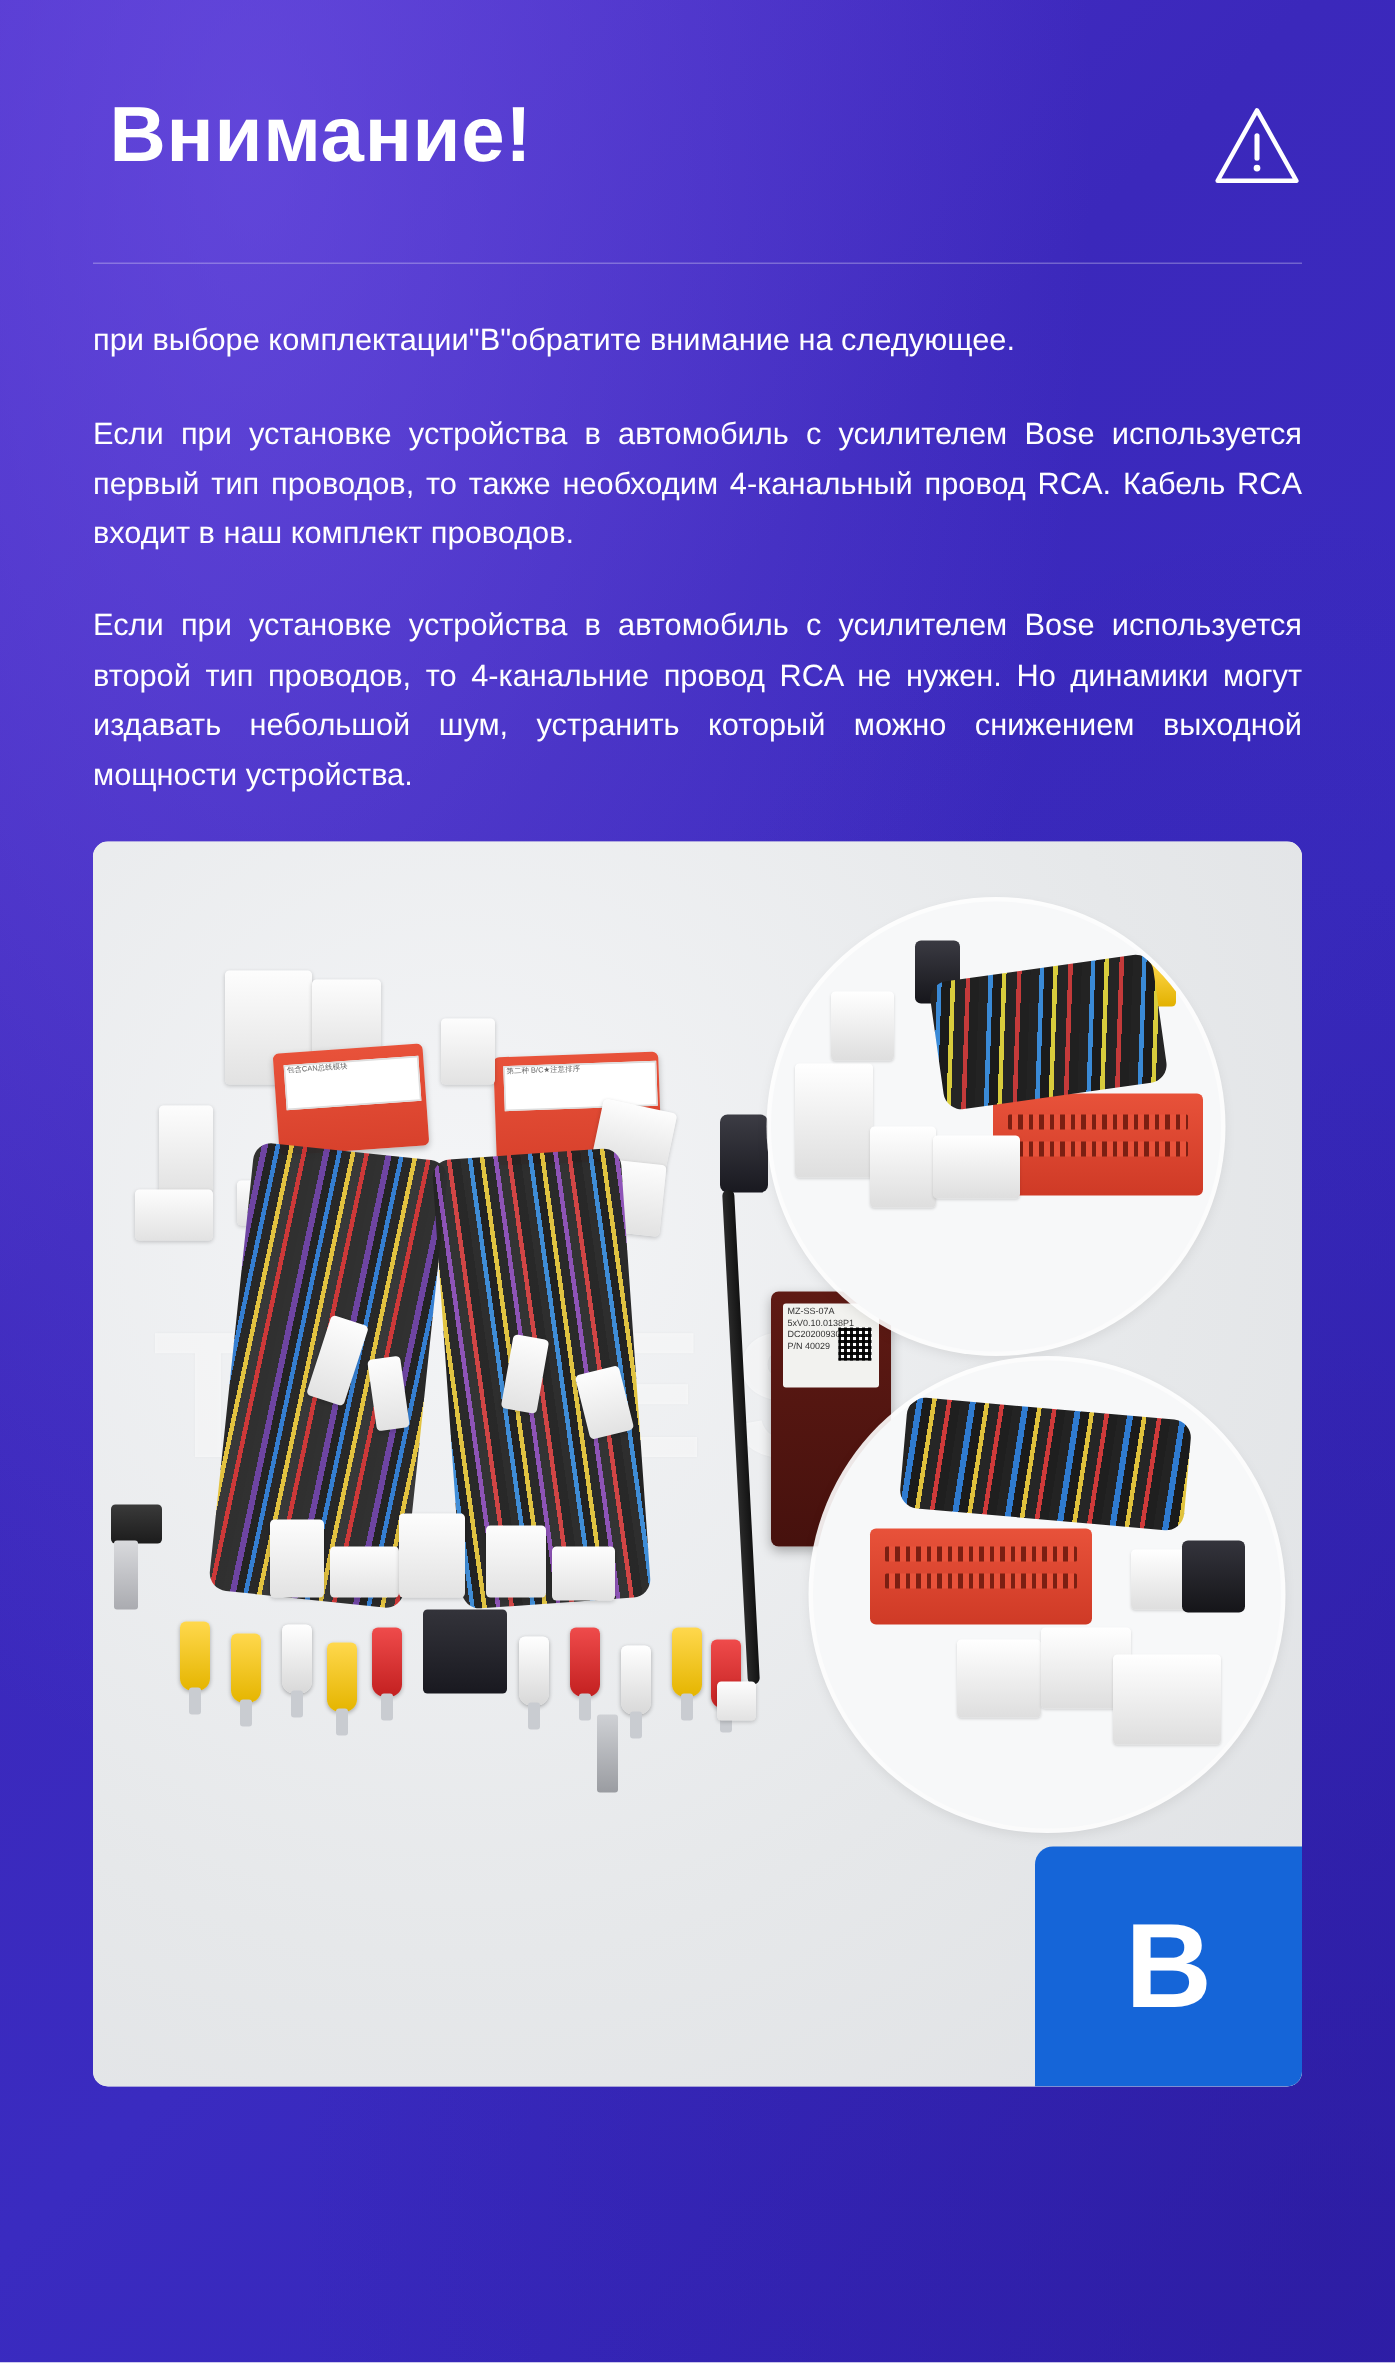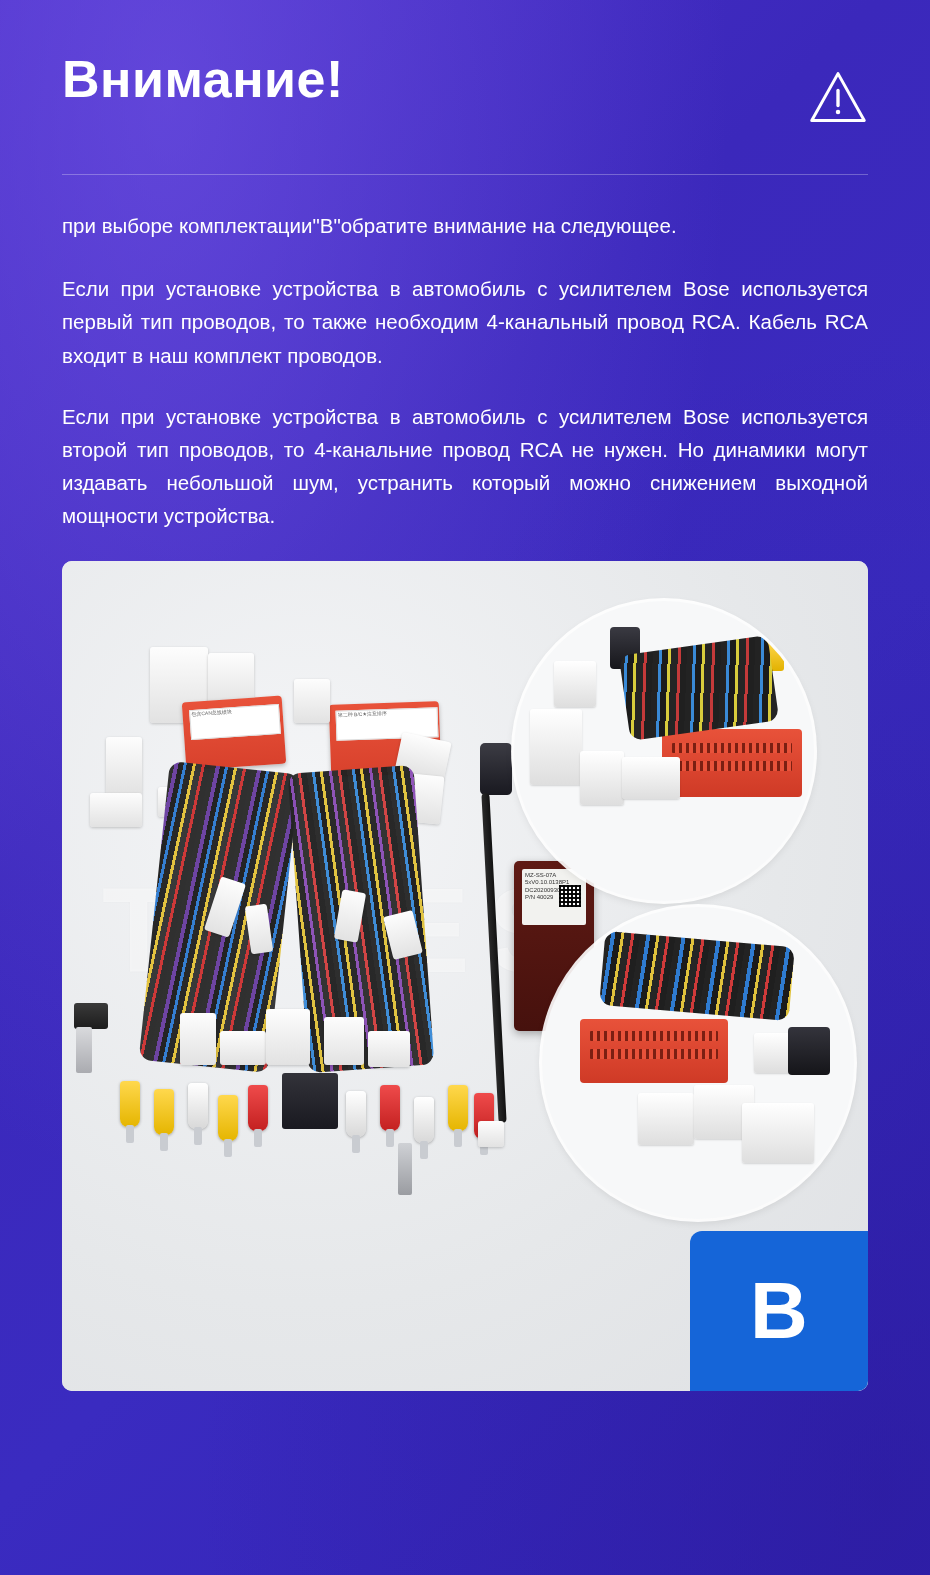--- a/index.html
+++ b/index.html
@@ -33,21 +33,21 @@
     display: flex;
     align-items: flex-start;
     justify-content: space-between;
   }
   .title {
     color: #ffffff;
     font-size: 52px;
     font-weight: bold;
     letter-spacing: 0.5px;
     line-height: 1.05;
-    margin: 0;
+    margin: 11px;
   }
   .warn-icon {
     width: 60px;
     height: 60px;
     margin-top: 16px;
     flex: 0 0 auto;
   }
   .divider {
     position: relative;
     margin: 46px 62px 0 62px;

